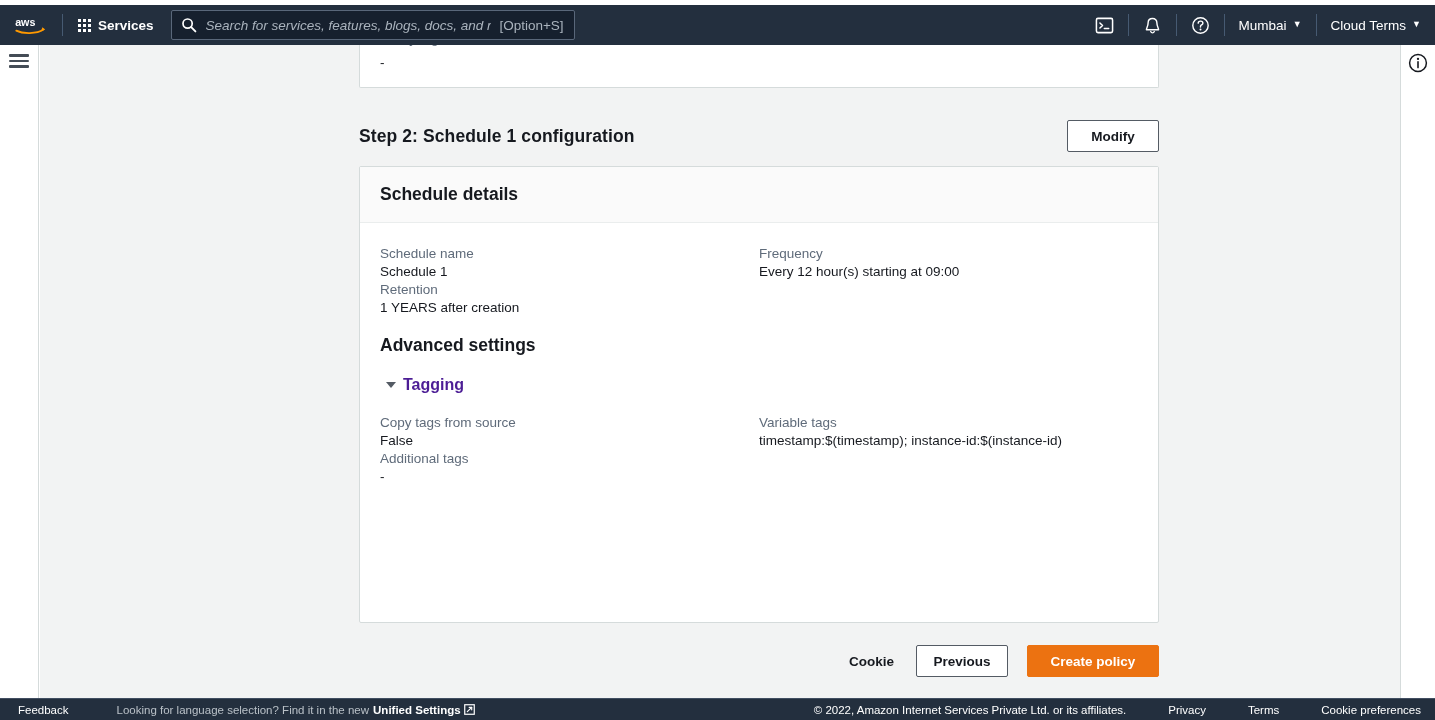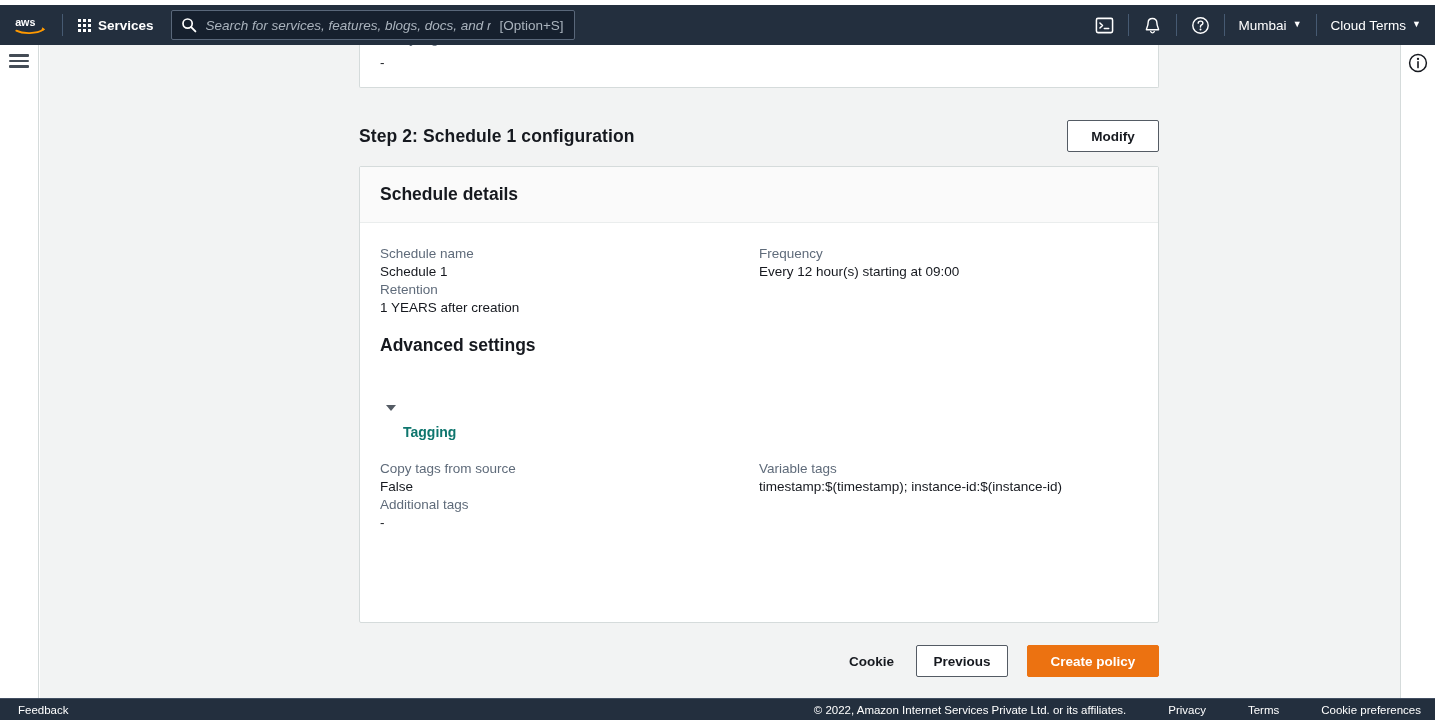--- a/index.html
+++ b/index.html
@@ -292,24 +292,23 @@
     user-select: none;
   }
   .tri-down {
     width: 0; height: 0;
     border-left: 5px solid transparent;
     border-right: 5px solid transparent;
     border-top: 6px solid #545b64;
     display: block;
   }
   #tagging-label {
-    font-size: 14px;
-    font-weight: bold;
-    color: #0f766e;
-    margin-top: 48px;
+    font-size: 16px;
+    font-weight: bold;
+    color: #4c1d95;
   }
 
   
   #action-row {
     position: absolute;
     top: 601px;
     left: 319px;
     width: 800px;
     height: 40px;
     display: flex;
@@ -585,20 +584,29 @@
     <button id="cancel-link">Cookie</button>
     <button class="btn-normal" id="previous-button">Previous</button>
     <button id="create-policy-button">Create policy</button>
   </div>
 
 </div>
 
 <div id="page-footer">
   <span id="footer-feedback">Feedback</span>
 
+  <span id="footer-lang-note">
+    <span>Looking for language selection? Find it in the new</span>
+    <span id="footer-unified-settings">Unified Settings</span>
+    <svg class="ext-link-ico" width="11" height="11" viewBox="0 0 12 12">
+      <rect x="0.8" y="0.8" width="10.4" height="10.4" stroke="#ffffff" stroke-width="1.3" fill="none"></rect>
+      <line x1="3.6" y1="8.4" x2="8.4" y2="3.6" stroke="#ffffff" stroke-width="1.3" stroke-linecap="round"></line>
+      <polyline points="5.6,3.6 8.4,3.6 8.4,6.4" stroke="#ffffff" stroke-width="1.3" fill="none" stroke-linecap="round" stroke-linejoin="round"></polyline>
+    </svg>
+  </span>
 
   <span id="footer-right">
     <span id="footer-copyright">© 2022, Amazon Internet Services Private Ltd. or its affiliates.</span>
     <span class="footer-link">Privacy</span>
     <span class="footer-link">Terms</span>
     <span class="footer-link">Cookie preferences</span>
   </span>
 </div>
 
 </body></html>

